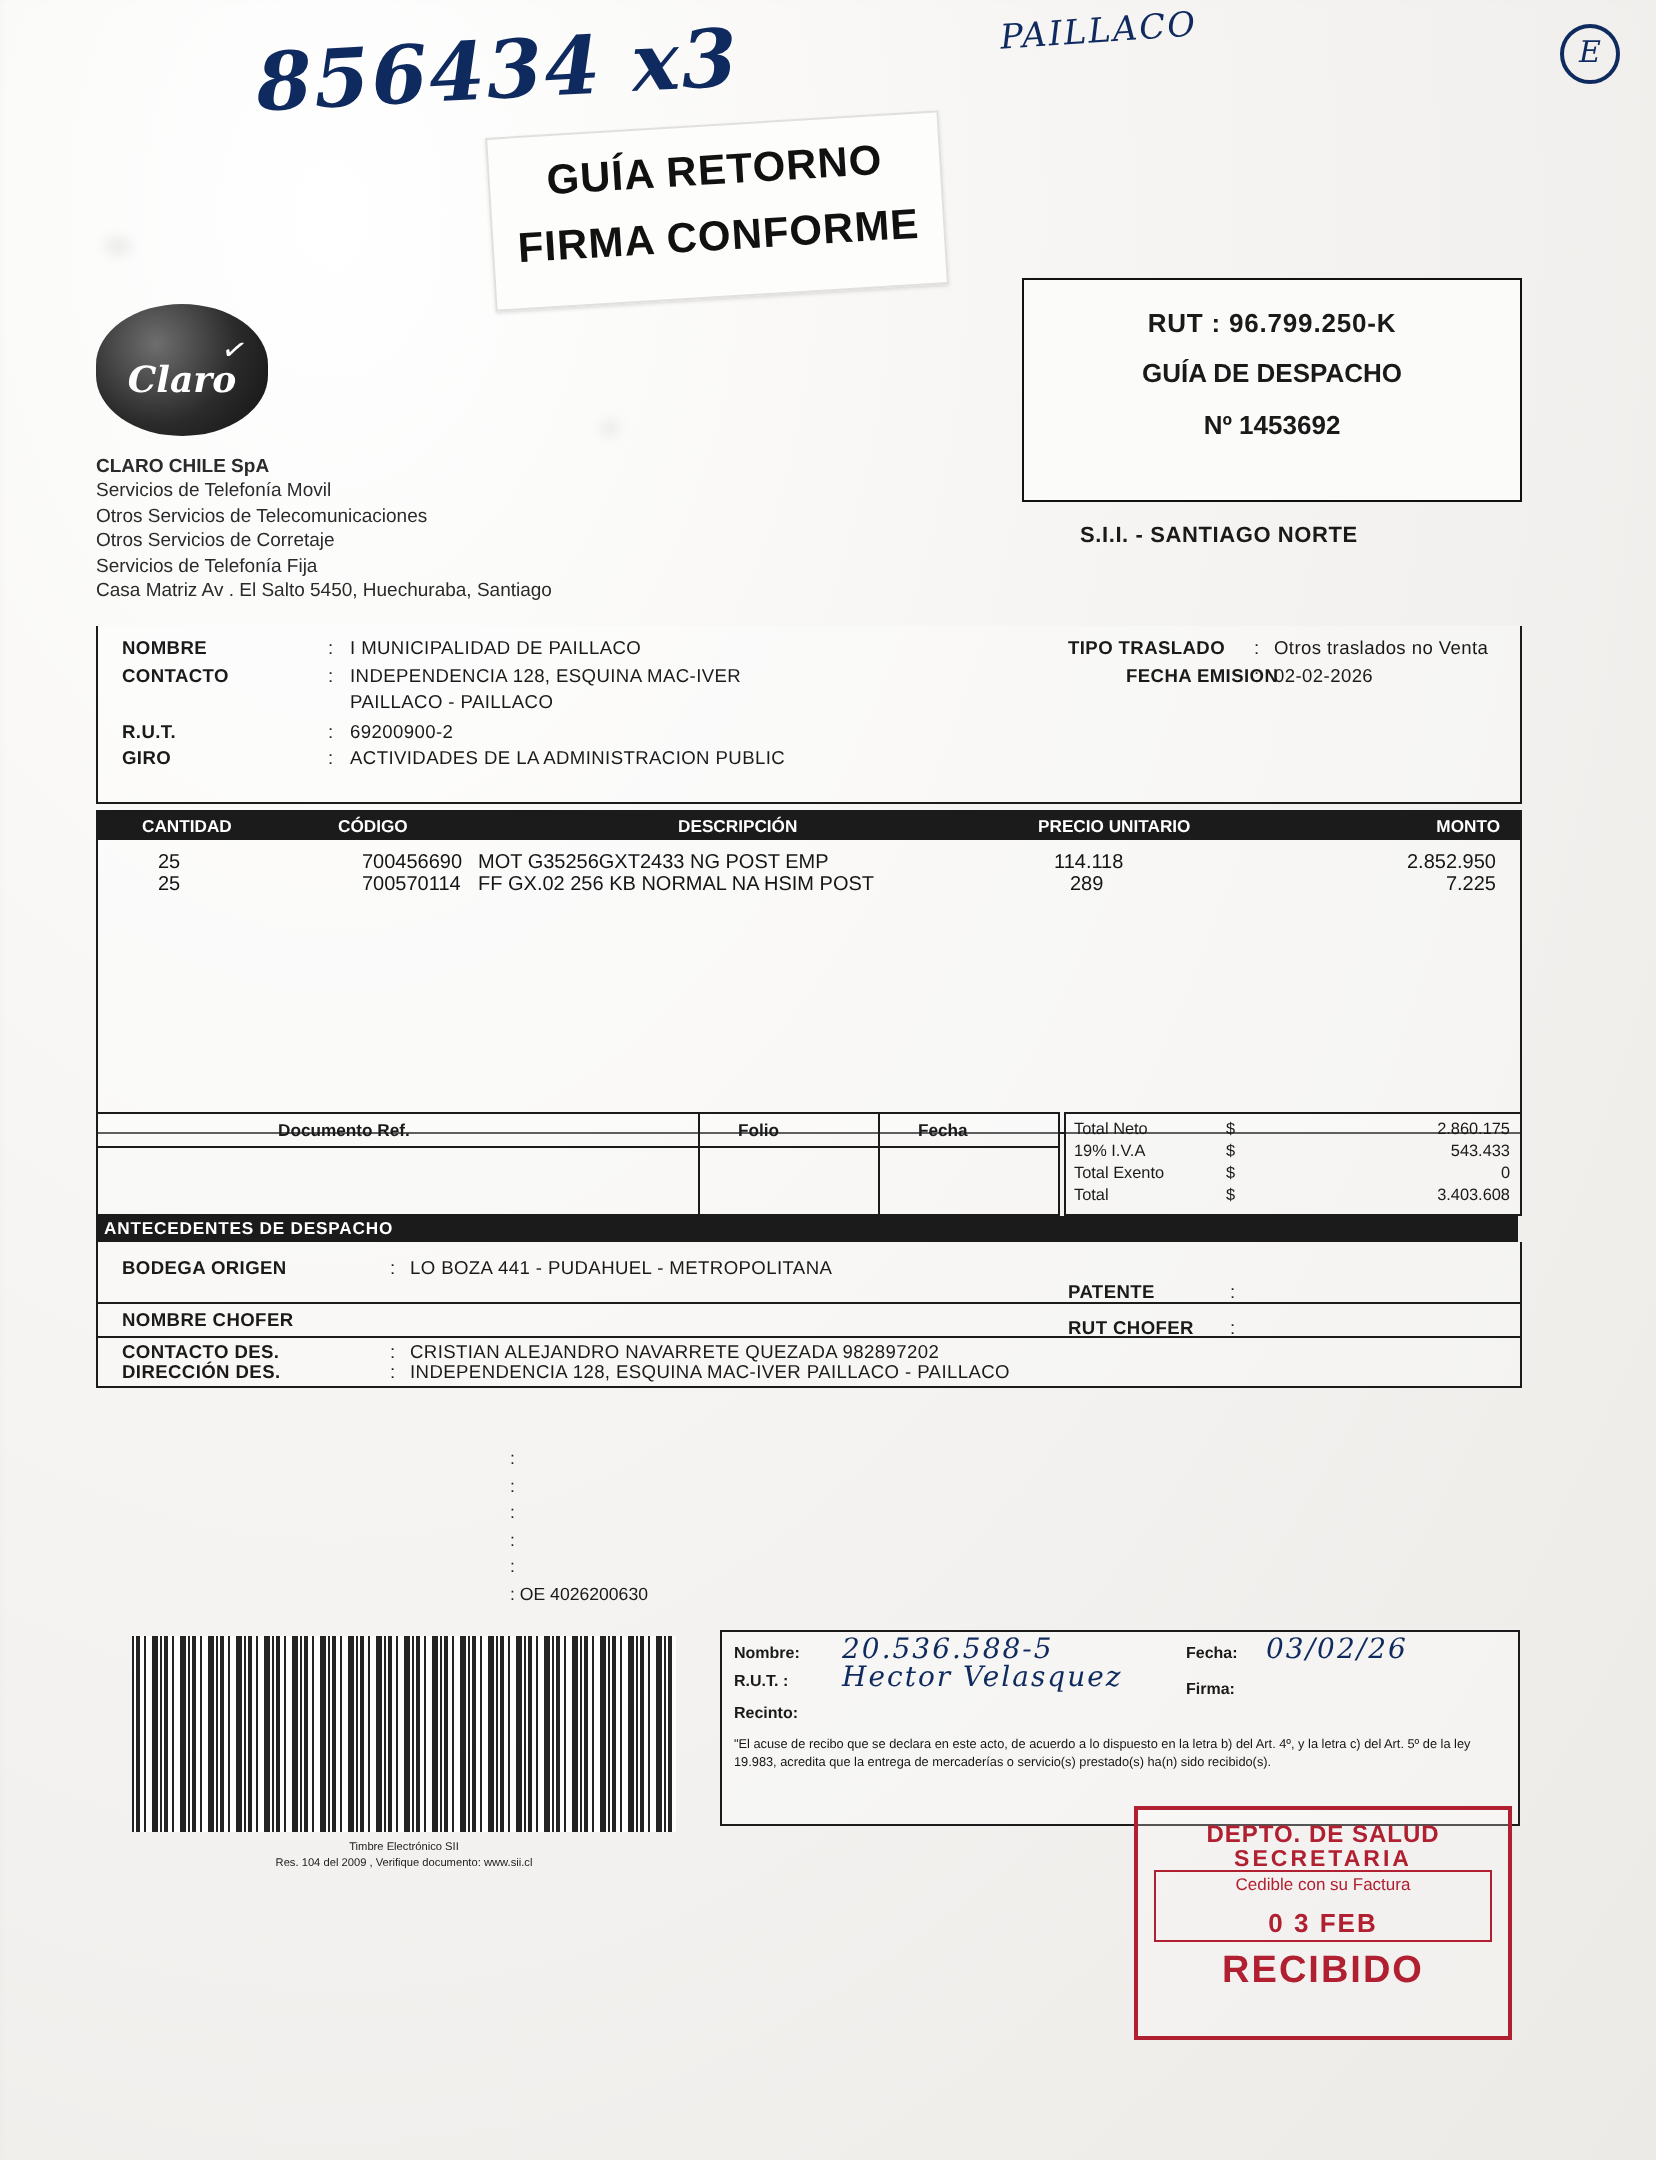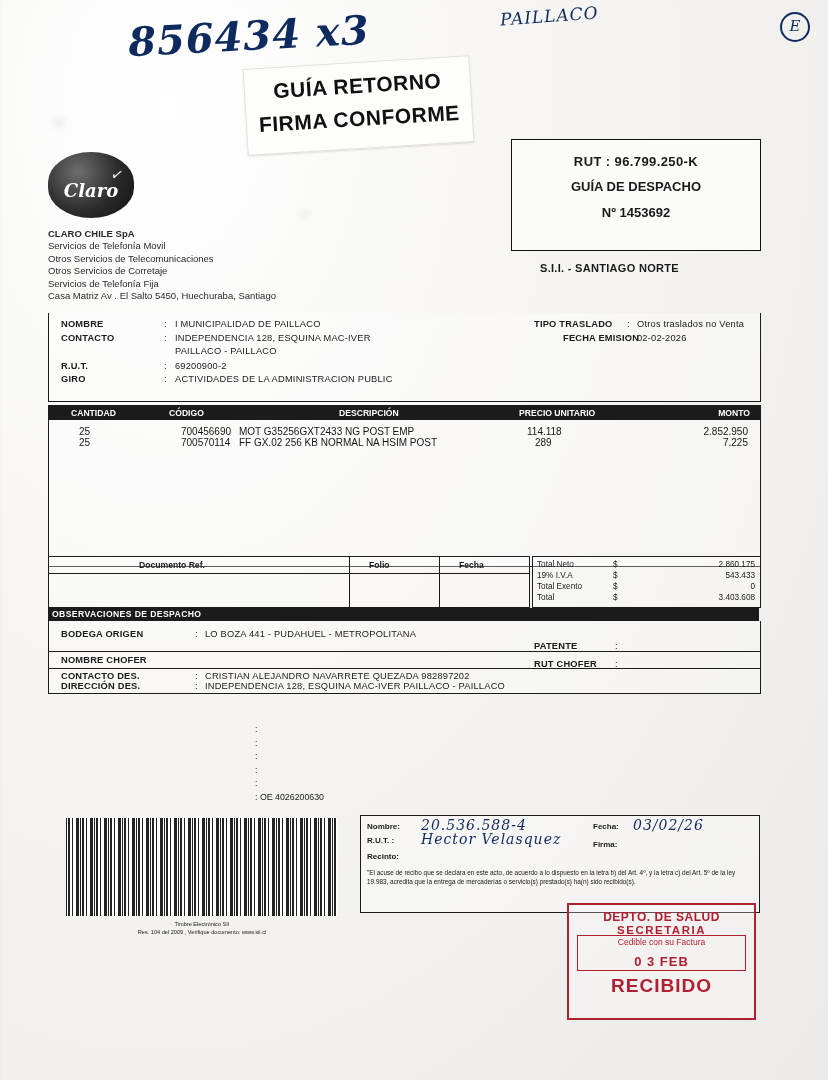--- a/index.html
+++ b/index.html
@@ -282,21 +282,21 @@
       <span class="ts" style="top:25px;">$</span>
       <span class="tv" style="top:25px;">0</span>
     </div>
     <div>
       <span class="tl" style="top:36px;">Total</span>
       <span class="ts" style="top:36px;">$</span>
       <span class="tv" style="top:36px;">3.403.608</span>
     </div>
   </div>
 
-  <div class="secbar" style="top:608px;">OBSERVACIONES DE DESPACHO</div>
+  <div class="secbar" style="top:608px;">ANTECEDENTES DE DESPACHO</div>
   <div class="despbox">
     <div class="kv" style="left:12px;top:8px;"><b>BODEGA ORIGEN</b></div>
     <div class="kv" style="left:146px;top:8px;">:</div>
     <div class="kv" style="left:156px;top:8px;">LO BOZA 441 - PUDAHUEL - METROPOLITANA</div>
 
     <div class="kv" style="left:485px;top:20px;"><b>PATENTE</b></div>
     <div class="kv" style="left:566px;top:20px;">:</div>
 
     <div class="hr" style="top:30px;"></div>
 
@@ -325,21 +325,21 @@
   </div>
 
   <div class="barcode"></div>
   <div class="barcap">
     <div>Timbre Electrónico SII</div>
     <div>Res. 104 del 2009 , Verifique documento: www.sii.cl</div>
   </div>
 
   <div class="receipt">
     <div class="f" style="left:6px;top:6px;">Nombre:</div>
-    <div class="hand" style="position:absolute;left:60px;top:1px;font-size:14px;">20.536.588-4</div>
+    <div class="hand" style="position:absolute;left:60px;top:1px;font-size:14px;">20.536.588-5</div>
     <div class="f" style="left:6px;top:20px;">R.U.T. :</div>
     <div class="hand" style="position:absolute;left:60px;top:15px;font-size:14px;">Hector Velasquez</div>
     <div class="f" style="left:6px;top:36px;">Recinto:</div>
     <div class="f" style="left:232px;top:6px;">Fecha:</div>
     <div class="hand" style="position:absolute;left:272px;top:1px;font-size:14px;">03/02/26</div>
     <div class="f" style="left:232px;top:24px;">Firma:</div>
 
     <div class="legal">"El acuse de recibo que se declara en este acto, de acuerdo a lo dispuesto en la letra b) del Art. 4º, y la letra c) del Art. 5º de la ley 19.983, acredita que la entrega de mercaderías o servicio(s) prestado(s) ha(n) sido recibido(s).</div>
   </div>
 

